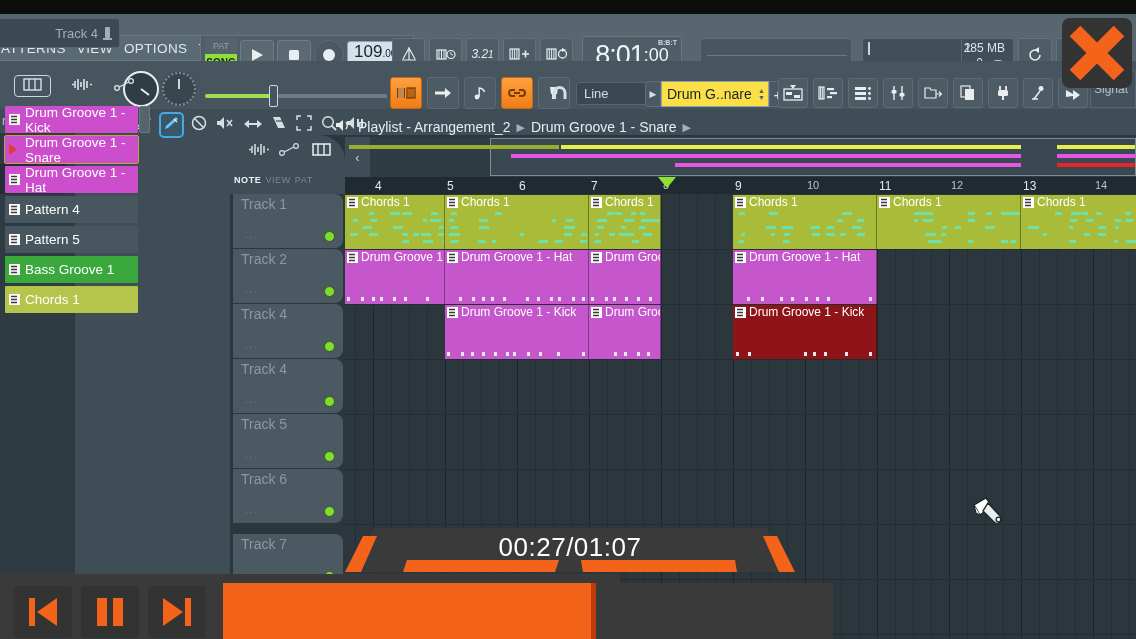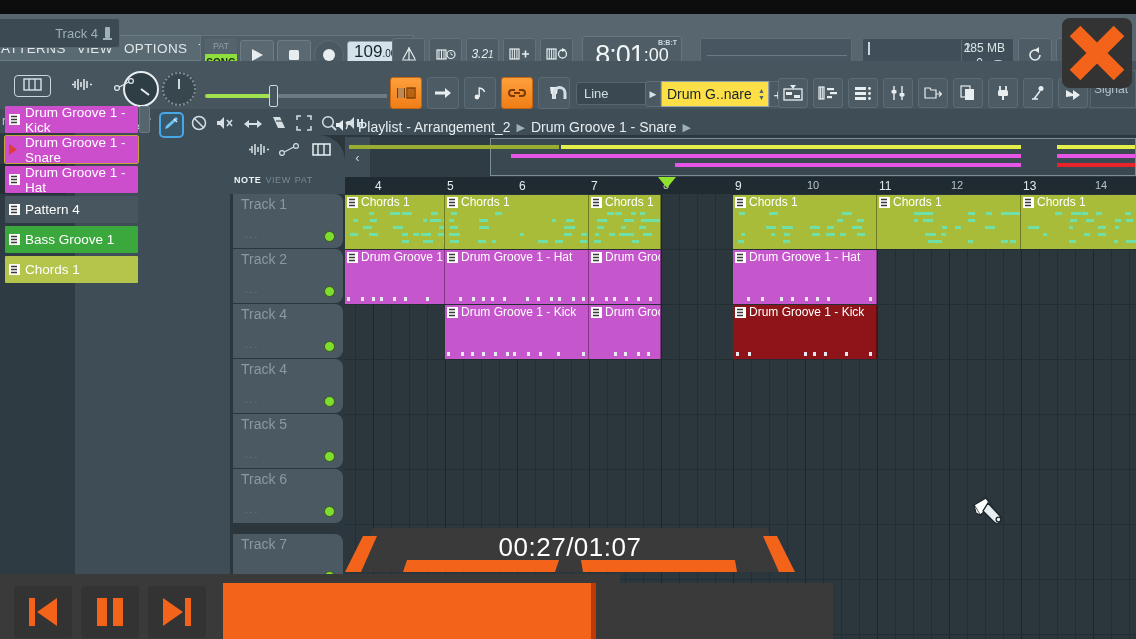--- a/index.html
+++ b/index.html
@@ -601,20 +601,30 @@
       </div>
       <div class="ppitem" style="background: rgb(72, 86, 95);">
         <span class="gl">
           <svg width="11" height="11" viewBox="0 0 11 11">
             <rect x="0" y="0" width="11" height="11" fill="#fff"></rect>
             <path d="M2 2.5 L8 2.5 M2 5.5 L8 5.5 M2 8.5 L8 8.5" stroke="#3a3a3a" stroke-width="1.3"></path>
             <rect x="8.5" y="0" width="2.5" height="11" fill="#fff"></rect>
           </svg>
         </span>
         <span>Pattern 4</span>
+      </div>
+      <div class="ppitem" style="background: rgb(72, 86, 95);">
+        <span class="gl">
+          <svg width="11" height="11" viewBox="0 0 11 11">
+            <rect x="0" y="0" width="11" height="11" fill="#fff"></rect>
+            <path d="M2 2.5 L8 2.5 M2 5.5 L8 5.5 M2 8.5 L8 8.5" stroke="#3a3a3a" stroke-width="1.3"></path>
+            <rect x="8.5" y="0" width="2.5" height="11" fill="#fff"></rect>
+          </svg>
+        </span>
+        <span>Pattern 5</span>
       </div>
       <div class="ppitem" style="background: rgb(59, 168, 62);">
         <span class="gl">
           <svg width="11" height="11" viewBox="0 0 11 11">
             <rect x="0" y="0" width="11" height="11" fill="#fff"></rect>
             <path d="M2 2.5 L8 2.5 M2 5.5 L8 5.5 M2 8.5 L8 8.5" stroke="#3a3a3a" stroke-width="1.3"></path>
             <rect x="8.5" y="0" width="2.5" height="11" fill="#fff"></rect>
           </svg>
         </span>
         <span>Bass Groove 1</span>

